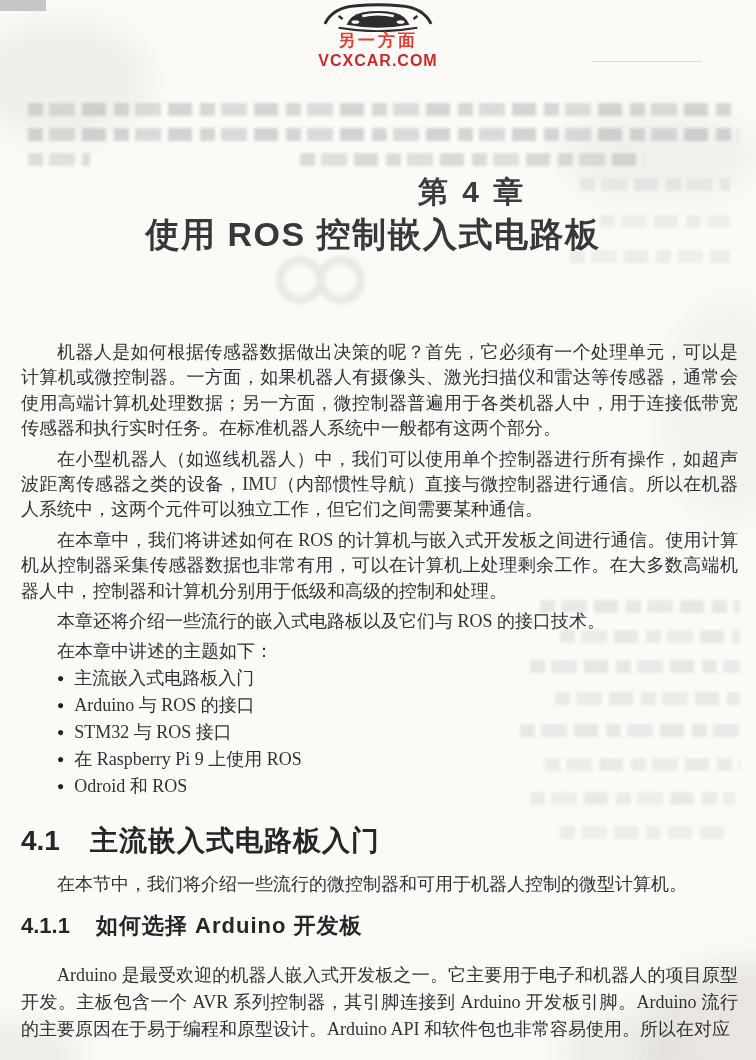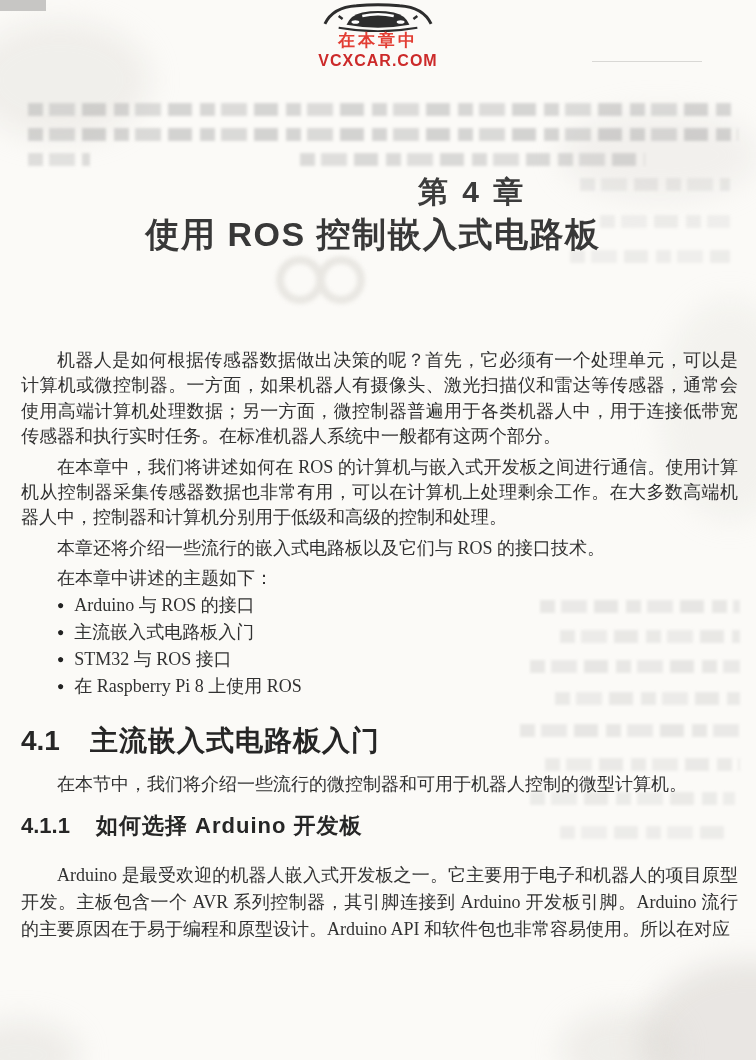--- a/index.html
+++ b/index.html
@@ -53,21 +53,21 @@
 
   
   .chapter-num{position:absolute;left:418px;top:172px;
     font-family:"Liberation Sans","DejaVu Sans",sans-serif;font-weight:bold;
     font-size:30px;letter-spacing:3px;color:#3c3c3c;text-align:right;}
   .chapter-title{position:absolute;left:0;right:10px;top:212px;text-align:center;
     font-family:"Liberation Sans","DejaVu Sans",sans-serif;font-weight:bold;
     font-size:34px;letter-spacing:1.5px;color:#383838;}
 
   
-  .text-col{position:absolute;left:21px;top:348px;width:717px;color:#313131;}
+  .text-col{position:absolute;left:21px;top:340px;width:717px;color:#313131;}
   .text-col p{margin:0 0 5px;font-size:18px;line-height:25.4px;text-align:justify;text-indent:2em;}
   .text-col p.no-gap{margin-bottom:0;}
   ul.topics{margin:0;padding:0;list-style:none;}
   ul.topics li{font-size:18px;line-height:27px;padding-left:36px;text-align:left;}
   ul.topics .dot{display:inline-block;margin-right:10px;font-size:12px;vertical-align:2px;color:#222;}
   h2.sec{margin:26px 0 16px;font-family:"Liberation Sans","DejaVu Sans",sans-serif;
     font-weight:bold;font-size:28px;line-height:30px;color:#262626;letter-spacing:1px;}
   h2.sec .num{margin-right:30px;letter-spacing:0;}
   h3.sec{margin:17px 0 1px;font-family:"Liberation Sans","DejaVu Sans",sans-serif;
     font-weight:bold;font-size:22px;line-height:24px;color:#262626;letter-spacing:1px;}
@@ -109,38 +109,40 @@
   <div class="watermark">
     <svg class="wm-car" width="118" height="30" viewBox="0 0 120 30">
       <path d="M6 22 Q14 5 38 3.5 Q60 1.5 82 3.5 Q106 5 114 22" fill="none" stroke="#2d2d2d" stroke-width="3"></path>
       <path d="M28 23 Q32 13 44 10.5 Q60 7.5 76 10.5 Q88 13 92 23 Q60 29 28 23 Z" fill="#2d2d2d"></path>
       <path d="M44 14 Q60 10.5 76 14" stroke="#ffffff" stroke-width="2.4" fill="none"></path>
       <ellipse cx="37" cy="20" rx="4" ry="1.8" fill="#ffffff"></ellipse>
       <ellipse cx="83" cy="20" rx="4" ry="1.8" fill="#ffffff"></ellipse>
       <path d="M24 17 l-4 -3 M96 17 l4 -3" stroke="#2d2d2d" stroke-width="2.5"></path>
       <path d="M20 26 Q60 33 100 26" stroke="#2d2d2d" stroke-width="2" fill="none"></path>
     </svg>
-    <span class="wm-brand">在本章中</span>
+    <span class="wm-brand">另一方面</span>
     <span class="wm-domain">VCXCAR.COM</span>
   </div>
 
   <div class="chapter-num">第 4 章</div>
   <div class="chapter-title">使用 ROS 控制嵌入式电路板</div>
 
   <div class="text-col">
     <p>机器人是如何根据传感器数据做出决策的呢？首先，它必须有一个处理单元，可以是计算机或微控制器。一方面，如果机器人有摄像头、激光扫描仪和雷达等传感器，通常会使用高端计算机处理数据；另一方面，微控制器普遍用于各类机器人中，用于连接低带宽传感器和执行实时任务。在标准机器人系统中一般都有这两个部分。</p>
+    <p>在小型机器人（如巡线机器人）中，我们可以使用单个控制器进行所有操作，如超声波距离传感器之类的设备，IMU（内部惯性导航）直接与微控制器进行通信。所以在机器人系统中，这两个元件可以独立工作，但它们之间需要某种通信。</p>
     <p>在本章中，我们将讲述如何在 ROS 的计算机与嵌入式开发板之间进行通信。使用计算机从控制器采集传感器数据也非常有用，可以在计算机上处理剩余工作。在大多数高端机器人中，控制器和计算机分别用于低级和高级的控制和处理。</p>
     <p>本章还将介绍一些流行的嵌入式电路板以及它们与 ROS 的接口技术。</p>
     <p class="no-gap">在本章中讲述的主题如下：</p>
 
     <ul class="topics">
+        <li><span class="dot">●</span><span>主流嵌入式电路板入门</span></li>
         <li><span class="dot">●</span><span>Arduino 与 ROS 的接口</span></li>
-        <li><span class="dot">●</span><span>主流嵌入式电路板入门</span></li>
         <li><span class="dot">●</span><span>STM32 与 ROS 接口</span></li>
-        <li><span class="dot">●</span><span>在 Raspberry Pi 8 上使用 ROS</span></li>
+        <li><span class="dot">●</span><span>在 Raspberry Pi 9 上使用 ROS</span></li>
+        <li><span class="dot">●</span><span>Odroid 和 ROS</span></li>
       </ul>
 
     <h2 class="sec"><span class="num">4.1</span><span>主流嵌入式电路板入门</span></h2>
     <p>在本节中，我们将介绍一些流行的微控制器和可用于机器人控制的微型计算机。</p>
 
     <h3 class="sec"><span class="num">4.1.1</span><span>如何选择 Arduino 开发板</span></h3>
     <p class="wide">Arduino 是最受欢迎的机器人嵌入式开发板之一。它主要用于电子和机器人的项目原型开发。主板包含一个 AVR 系列控制器，其引脚连接到 Arduino 开发板引脚。Arduino 流行的主要原因在于易于编程和原型设计。Arduino API 和软件包也非常容易使用。所以在对应</p>
   </div>
 
 </div>

